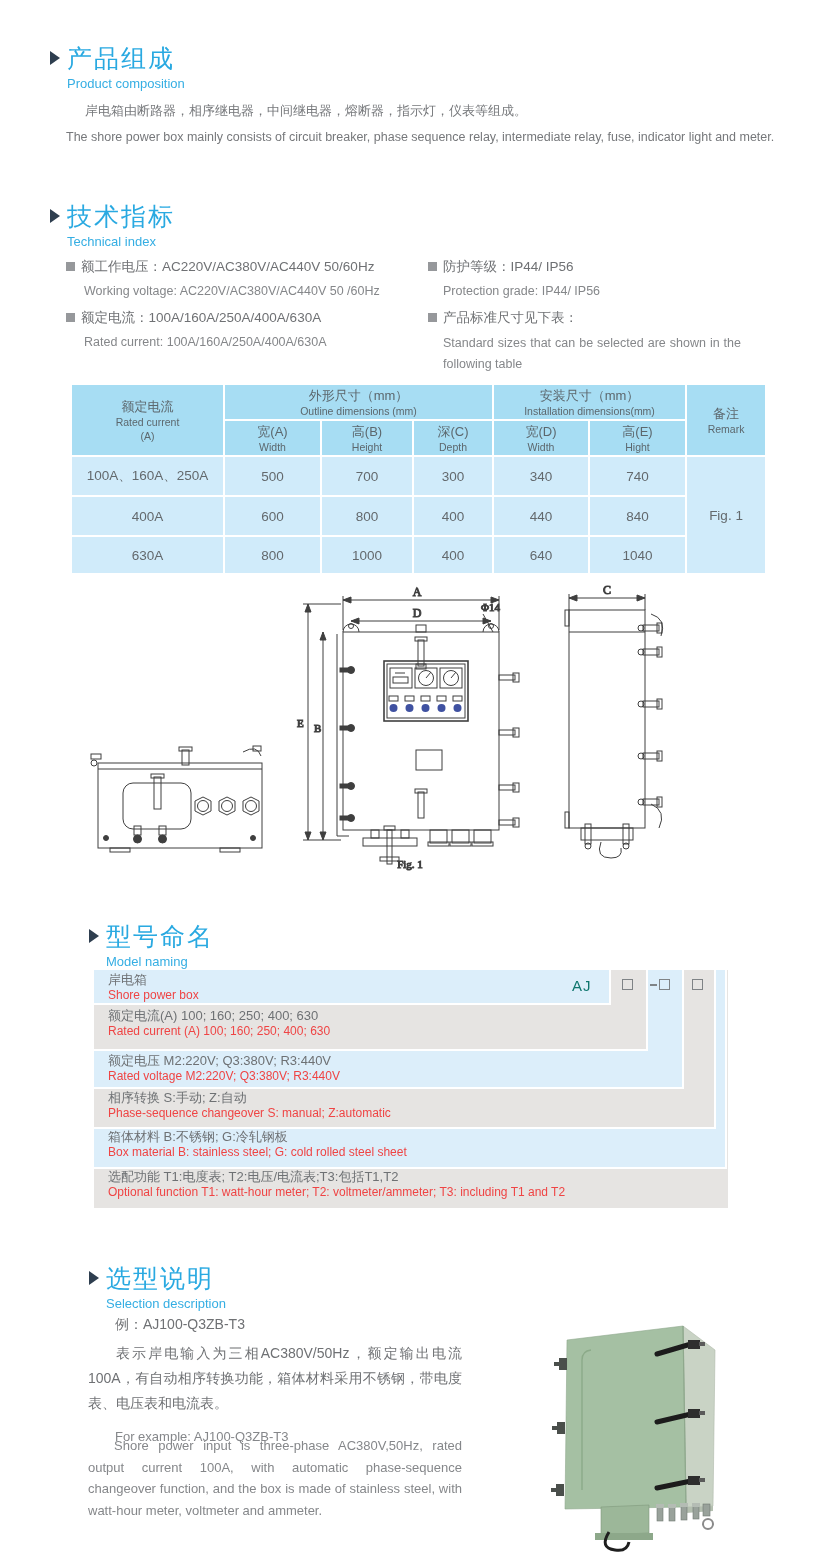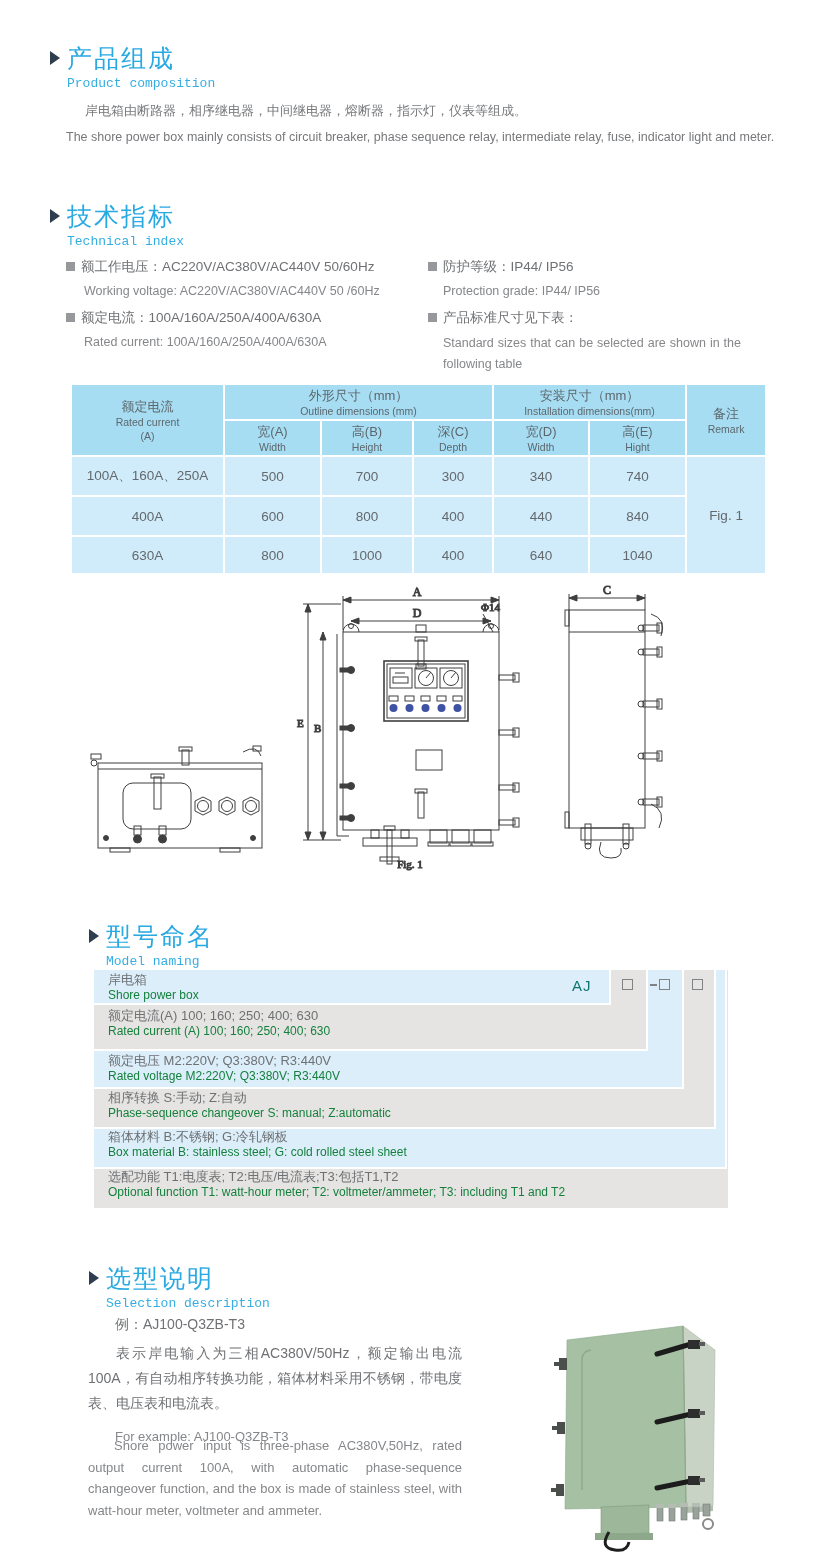--- a/index.html
+++ b/index.html
@@ -3,21 +3,21 @@
 <meta charset="utf-8">
 <style>
   html,body{margin:0;padding:0;background:#fff;}
   .page{position:relative;width:830px;height:1568px;background:#fff;overflow:hidden;
         font-family:"Liberation Sans","DejaVu Sans",sans-serif;color:#76787b;border-radius:31px;}
   
   .sec-head{position:absolute;display:flex;align-items:flex-start;}
   .tri{width:0;height:0;border-left:10px solid #2e3e4f;border-top:7px solid transparent;
        border-bottom:7px solid transparent;margin-top:7px;margin-right:7px;flex:none;}
   .sec-zh{font-size:25px;color:#29a9e1;letter-spacing:2px;line-height:28px;}
-  .sec-en{font-size:13px;color:#35aee3;margin-top:4px;font-family:Liberation Mono, monospace;}
+  .sec-en{font-size:13px;color:#35aee3;margin-top:4px;}
   .para{position:absolute;color:#76787b;font-size:13px;line-height:18px;}
   .para-en{font-size:12.5px;}
   
   .spec-zh{position:absolute;font-size:13.5px;color:#6f7174;white-space:nowrap;}
   .sq{display:inline-block;width:9px;height:9px;background:#96989b;margin-right:6px;}
   .spec-en{position:absolute;font-size:12.5px;color:#85878a;}
   .spec-en-block{position:absolute;font-size:12.5px;color:#85878a;width:298px;
                  text-align:justify;line-height:21px;}
   
   .dim-table{position:absolute;left:70px;top:383px;border-collapse:collapse;table-layout:fixed;width:695px;}
@@ -36,21 +36,21 @@
   .mn-blue{background:#dceefa;}
   .mn-gray{background:#e6e4e2;}
   .mn-l1{width:515px;height:33px;z-index:6;}
   .mn-l2{width:552px;height:79px;z-index:5;}
   .mn-l3{width:588px;height:117px;z-index:4;}
   .mn-l4{width:620px;height:157px;z-index:3;}
   .mn-l5{width:631px;height:197px;z-index:2;}
   .mn-l6{width:634px;height:238px;z-index:1;}
   .mn-text{position:absolute;left:14px;z-index:7;white-space:nowrap;}
   .mn-zh{font-size:13px;color:#6e7174;line-height:16px;}
-  .mn-en{font-size:12px;color:#15803d;line-height:15px;}
+  .mn-en{font-size:12px;color:#ef4444;line-height:15px;}
   .mn-code{position:absolute;z-index:7;font-size:15px;color:#0f766e;letter-spacing:1px;}
   .mn-box{position:absolute;z-index:7;width:11px;height:11px;border:1px solid #7f8386;box-sizing:border-box;}
   .mn-dash{position:absolute;z-index:7;width:7px;height:0;border-top:2px solid #7f8386;}
   
   .sel-example{position:absolute;font-size:14px;color:#6f7174;}
   .sel-zh{position:absolute;left:88px;width:374px;font-size:14px;color:#6f7174;line-height:25px;
           text-align:justify;text-indent:2em;}
   .sel-en{position:absolute;left:88px;width:374px;font-size:13px;color:#85878a;line-height:21.5px;
           text-align:justify;text-indent:2em;}
 </style>

